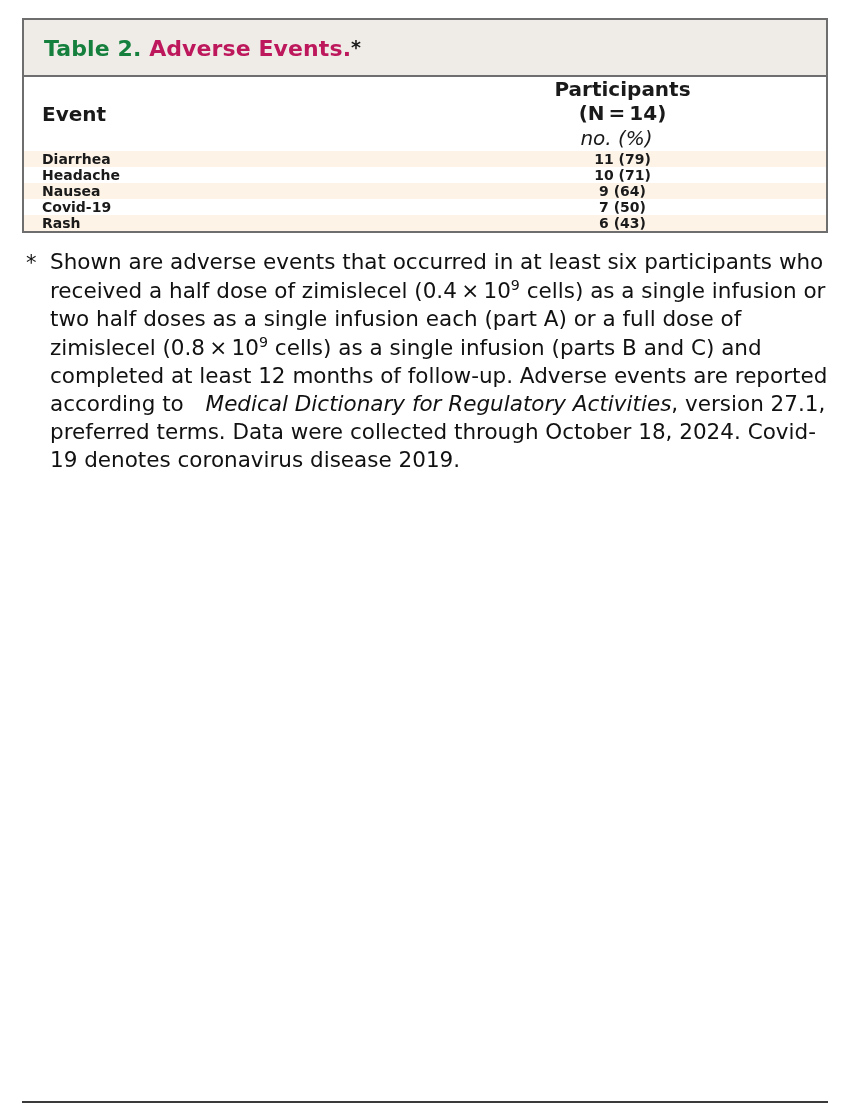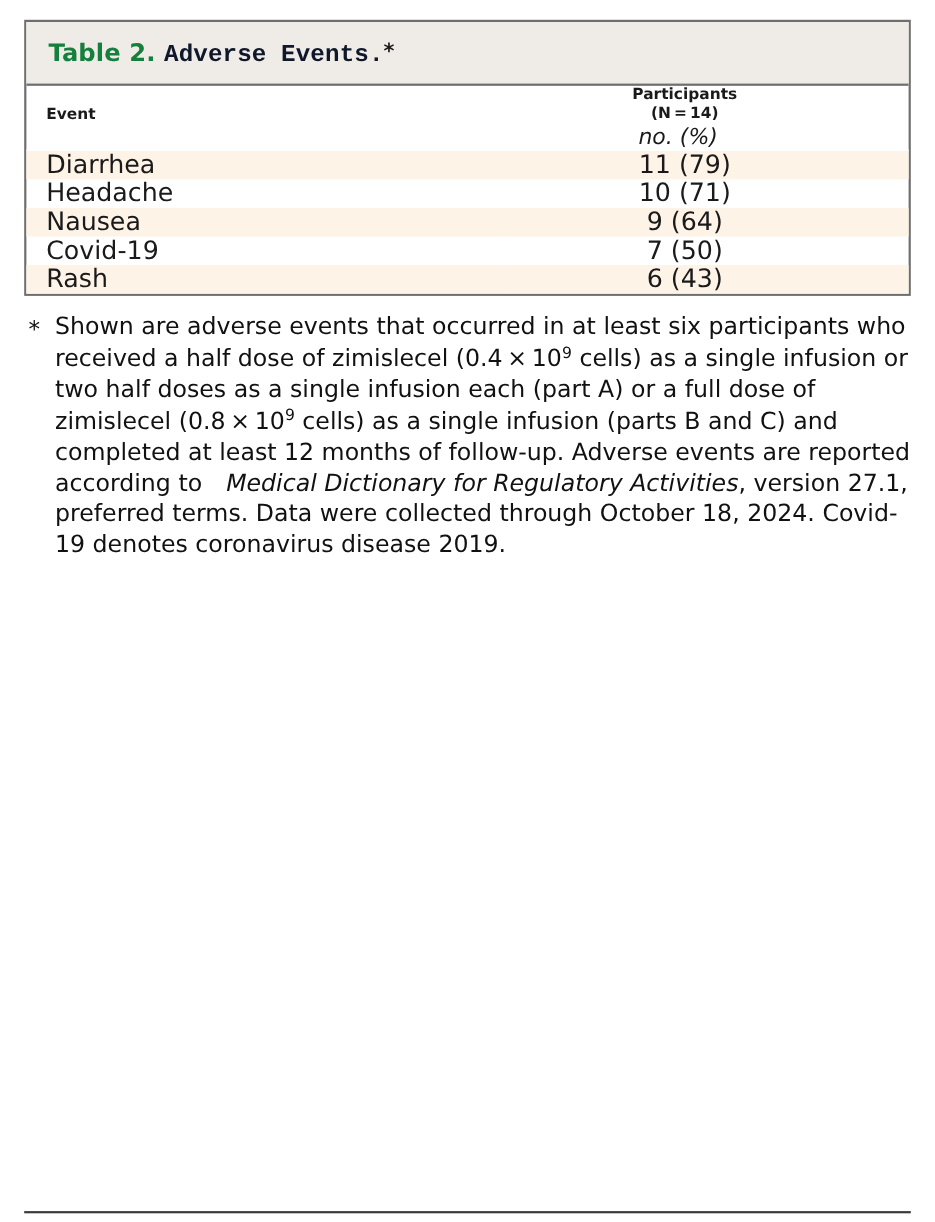--- a/index.html
+++ b/index.html
@@ -36,22 +36,21 @@
     border-bottom: 2px solid #6e6e6e;
     padding: 16px 20px 14px 20px;
     font-size: 22px;
     font-weight: bold;
     letter-spacing: 0.1px;
   }
   .table-caption .tbl-num {
     color: #15803d;
   }
   .table-caption .tbl-title {
-    color: #0f172a;
-    font-family: Liberation Mono, monospace;
+    color: #be185d;
   }
   .table-caption .dagger {
     font-size: 19px;
     vertical-align: 2px;
   }
 
   table.adverse {
     width: 100%;
     border-collapse: collapse;
     table-layout: fixed;
@@ -59,21 +58,21 @@
 
   table.adverse th,
   table.adverse td {
     padding: 0;
   }
 
   .head-row th {
     vertical-align: bottom;
     padding-top: 22px;
     padding-bottom: 12px;
-    font-size: 14px;
+    font-size: 20px;
     font-weight: bold;
   }
   .head-row th.col-event {
     text-align: left;
     padding-left: 18px;
     width: 52%;
   }
   .head-row th.col-part {
     text-align: center;
     line-height: 1.22;
@@ -87,23 +86,24 @@
     font-style: italic;
     border-bottom: 1px solid #ffffff;
   }
   .unit-row td.col-event { padding-left: 18px; }
   .unit-row td.col-part {
     text-align: center;
     padding-right: 52px;
   }
 
   .data-row td {
-    font-size: 23px;
+    font-size: 14px;
     padding-top: 11px;
     padding-bottom: 11px;
+    font-weight: bold;
   }
   .data-row td.col-event {
     padding-left: 18px;
     text-align: left;
   }
   .data-row td.col-part {
     text-align: center;
     padding-right: 40px;
   }
   .data-row.shaded td {

